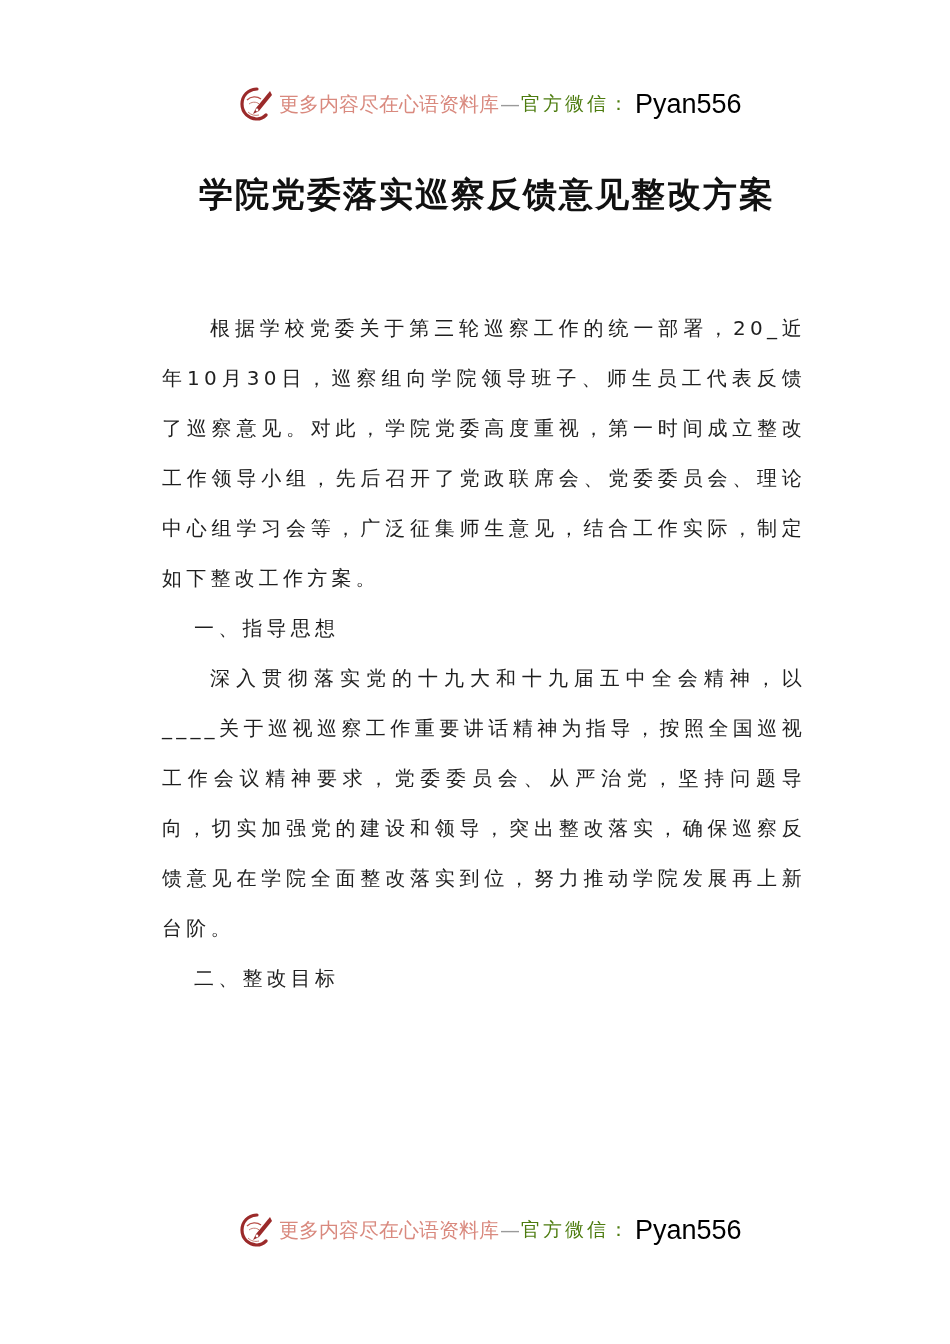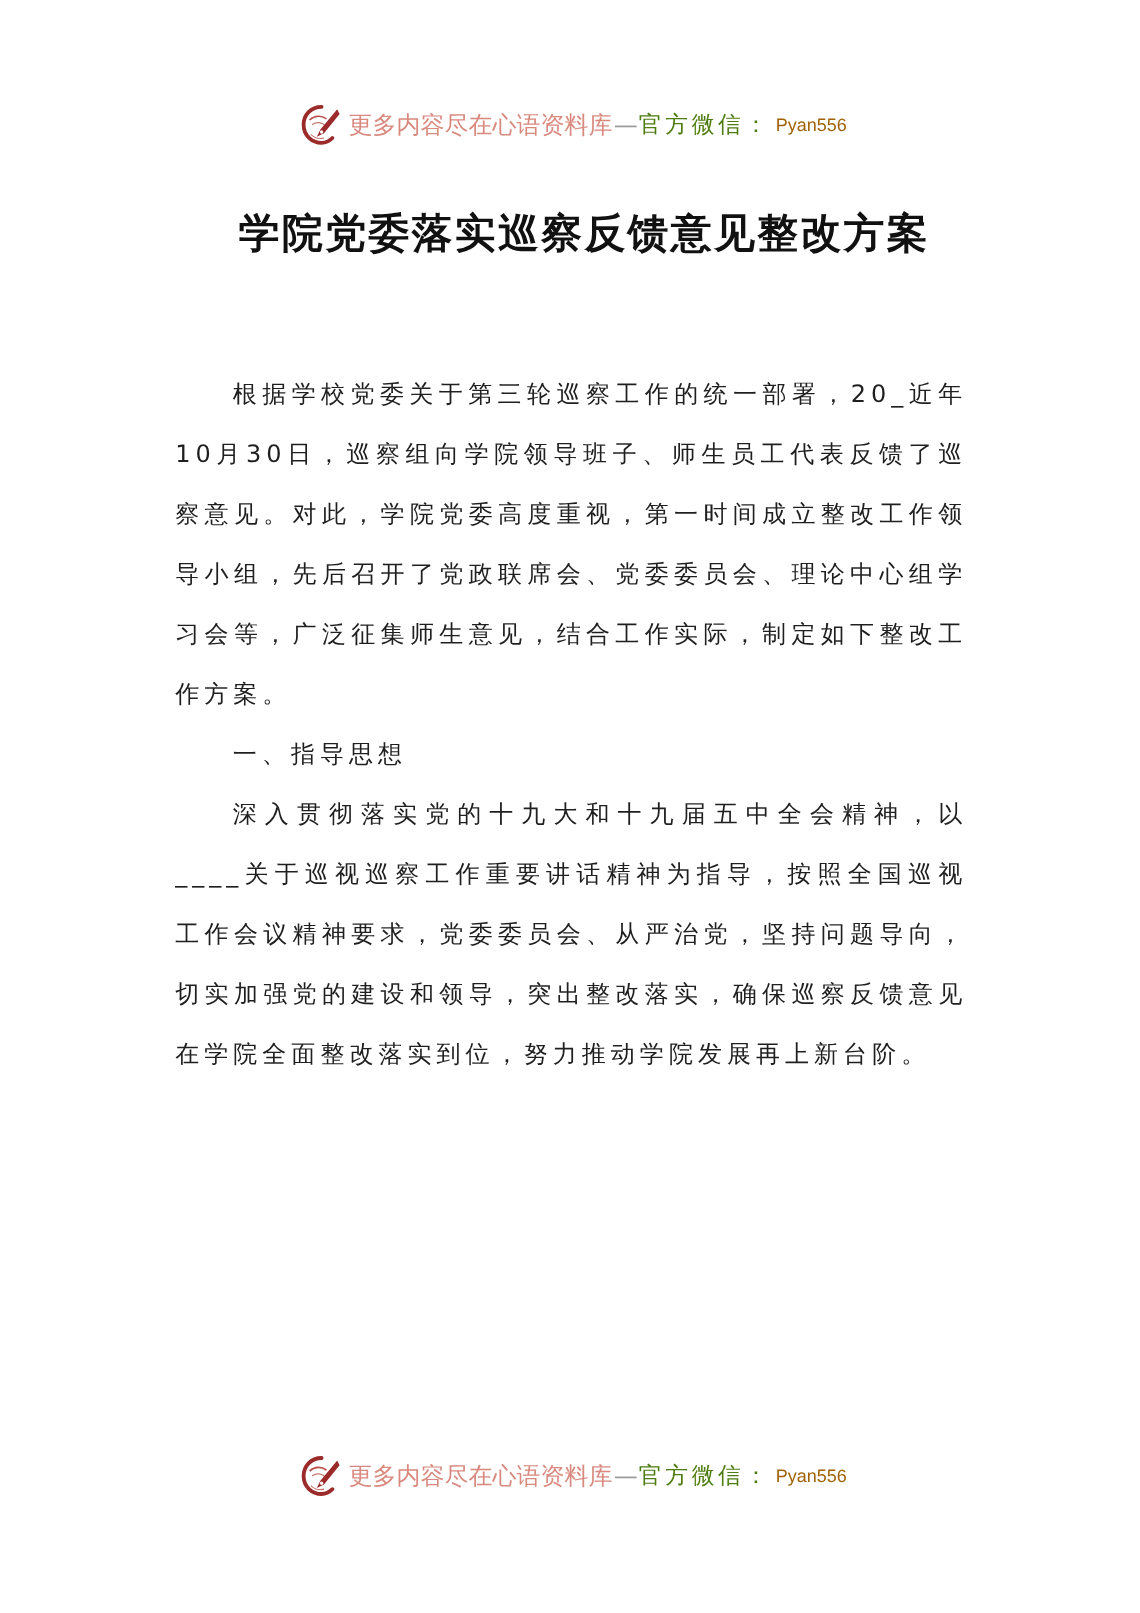--- a/index.html
+++ b/index.html
@@ -10,27 +10,26 @@
     body {
       width: 950px;
       height: 1344px;
       position: relative;
       overflow: hidden;
       font-family: "DejaVu Serif", "Liberation Serif", serif;
       color: #1a1a1a;
     }
     .watermark {
       position: absolute;
-      left: 228px;
+      left: 239px;
       width: 500px;
       height: 44px;
       display: flex;
       align-items: center;
       white-space: nowrap;
-      justify-content: center;
     }
     .watermark.top { top: 82px; }
     .watermark.bottom { top: 1208px; }
     .wm-logo {
       width: 36px;
       height: 36px;
       margin-right: 4px;
       flex: 0 0 auto;
     }
     .wm-text-main {
@@ -46,22 +45,22 @@
       margin: 0 1px;
     }
     .wm-text-wechat {
       font-family: "DejaVu Serif", "Liberation Serif", serif;
       font-size: 19px;
       color: #4d7c0f;
       letter-spacing: 3px;
     }
     .wm-text-id {
       font-family: "Liberation Sans", "DejaVu Sans", sans-serif;
-      font-size: 15px;
-      color: #a16207;
+      font-size: 27px;
+      color: #000000;
       margin-left: 4px;
     }
     .title {
       position: absolute;
       top: 172px;
       left: 12px;
       width: 950px;
       text-align: center;
       font-family: "DejaVu Serif", "Liberation Serif", serif;
       font-weight: bold;
@@ -80,20 +79,21 @@
       letter-spacing: 4.2px;
       color: #1f1f1f;
       text-align: justify;
     }
     .content p {
       margin: 0;
       padding: 0;
     }
     .content .indent {
       text-indent: 48px;
+      margin-left: 16px;
     }
     .content .heading {
       text-indent: 48px;
     }
   </style>
 </head>
 <body>
 
 <div class="watermark top">
   <svg class="wm-logo" viewBox="0 0 36 36">
@@ -109,20 +109,21 @@
   <span class="wm-text-wechat">官方微信：</span>
   <span class="wm-text-id">Pyan556</span>
 </div>
 
 <div class="title">学院党委落实巡察反馈意见整改方案</div>
 
 <div class="content">
   <p class="indent">根据学校党委关于第三轮巡察工作的统一部署，20_近年10月30日，巡察组向学院领导班子、师生员工代表反馈了巡察意见。对此，学院党委高度重视，第一时间成立整改工作领导小组，先后召开了党政联席会、党委委员会、理论中心组学习会等，广泛征集师生意见，结合工作实际，制定如下整改工作方案。</p>
   <p class="heading">一、指导思想</p>
   <p class="indent">深入贯彻落实党的十九大和十九届五中全会精神，以____关于巡视巡察工作重要讲话精神为指导，按照全国巡视工作会议精神要求，党委委员会、从严治党，坚持问题导向，切实加强党的建设和领导，突出整改落实，确保巡察反馈意见在学院全面整改落实到位，努力推动学院发展再上新台阶。</p>
+  <p class="heading">二、整改目标</p>
 </div>
 
 <div class="watermark bottom">
   <svg class="wm-logo" viewBox="0 0 36 36">
     <path d="M18 3 C9 3 3 10 3 18 C3 27 10 33 18 33 C22 33 25 31 27 29" fill="none" stroke="#9b2a2a" stroke-width="3.2" stroke-linecap="round"></path>
     <path d="M8 14 C12 10 18 10 22 13" fill="none" stroke="#b9504a" stroke-width="1.4"></path>
     <path d="M10 18 C14 15 19 16 21 19" fill="none" stroke="#c77b72" stroke-width="1"></path>
     <path d="M31 5 L17 22 L14 28 L20 25 L33 9 Z" fill="#9b2a2a"></path>
     <circle cx="18" cy="24" r="1.4" fill="#ffffff"></circle>
     <path d="M9 26 C12 29 16 30 20 29" fill="none" stroke="#c77b72" stroke-width="1"></path>

